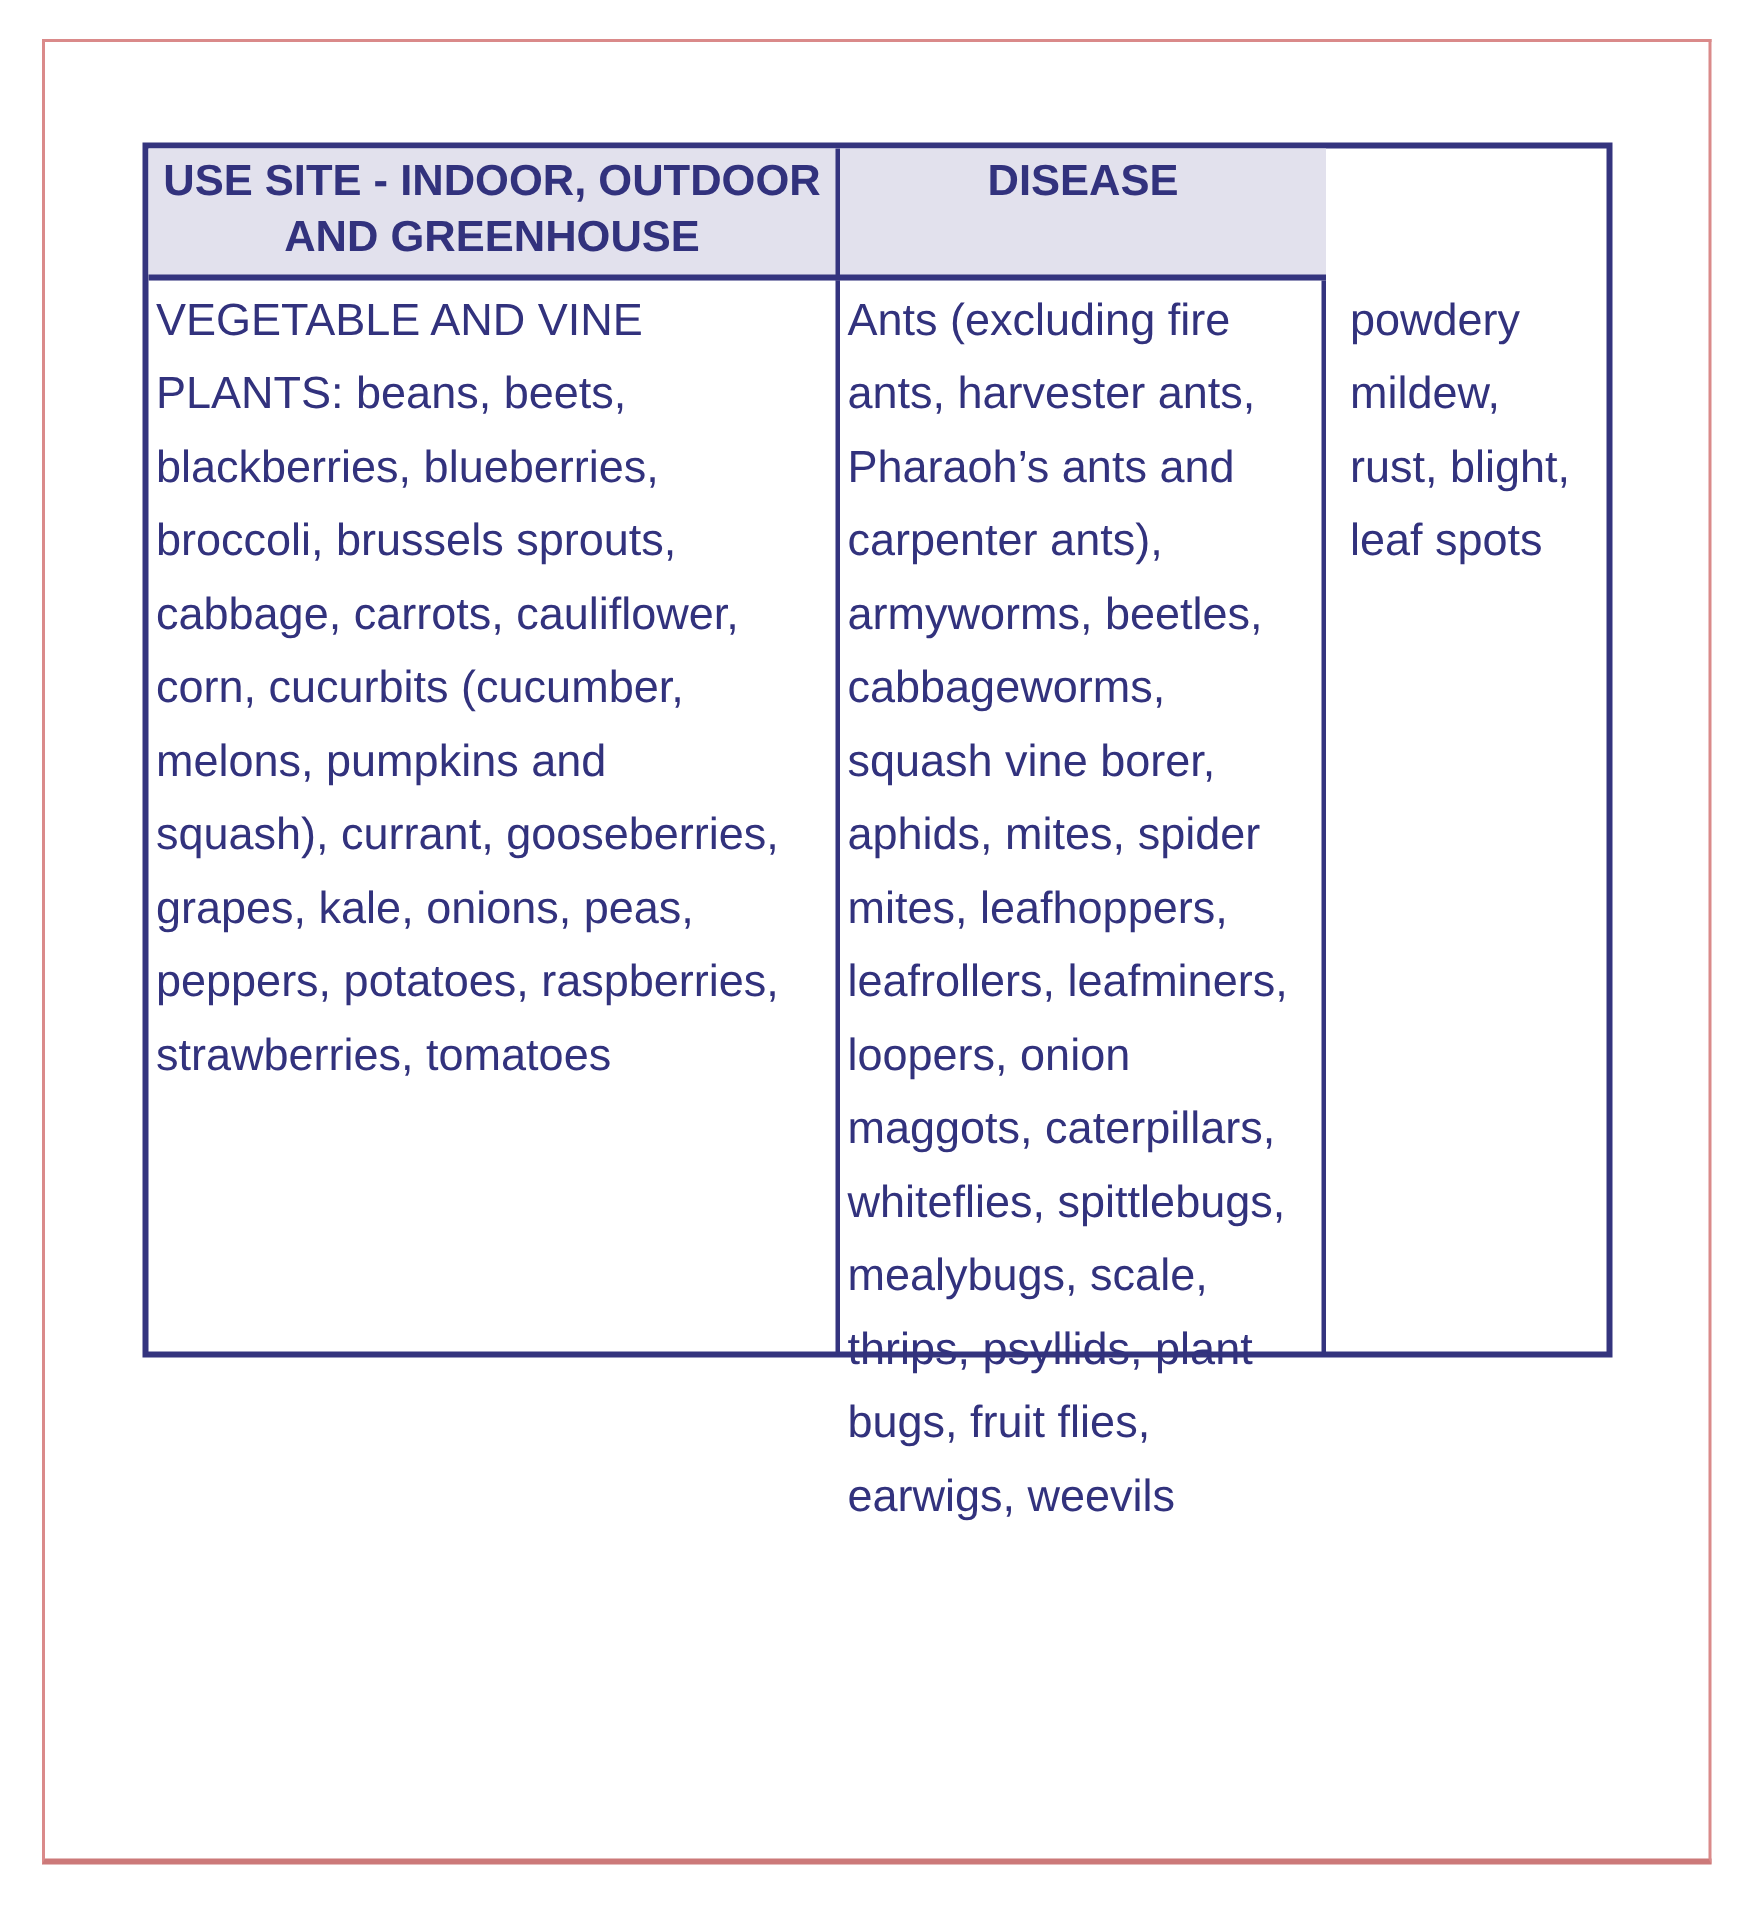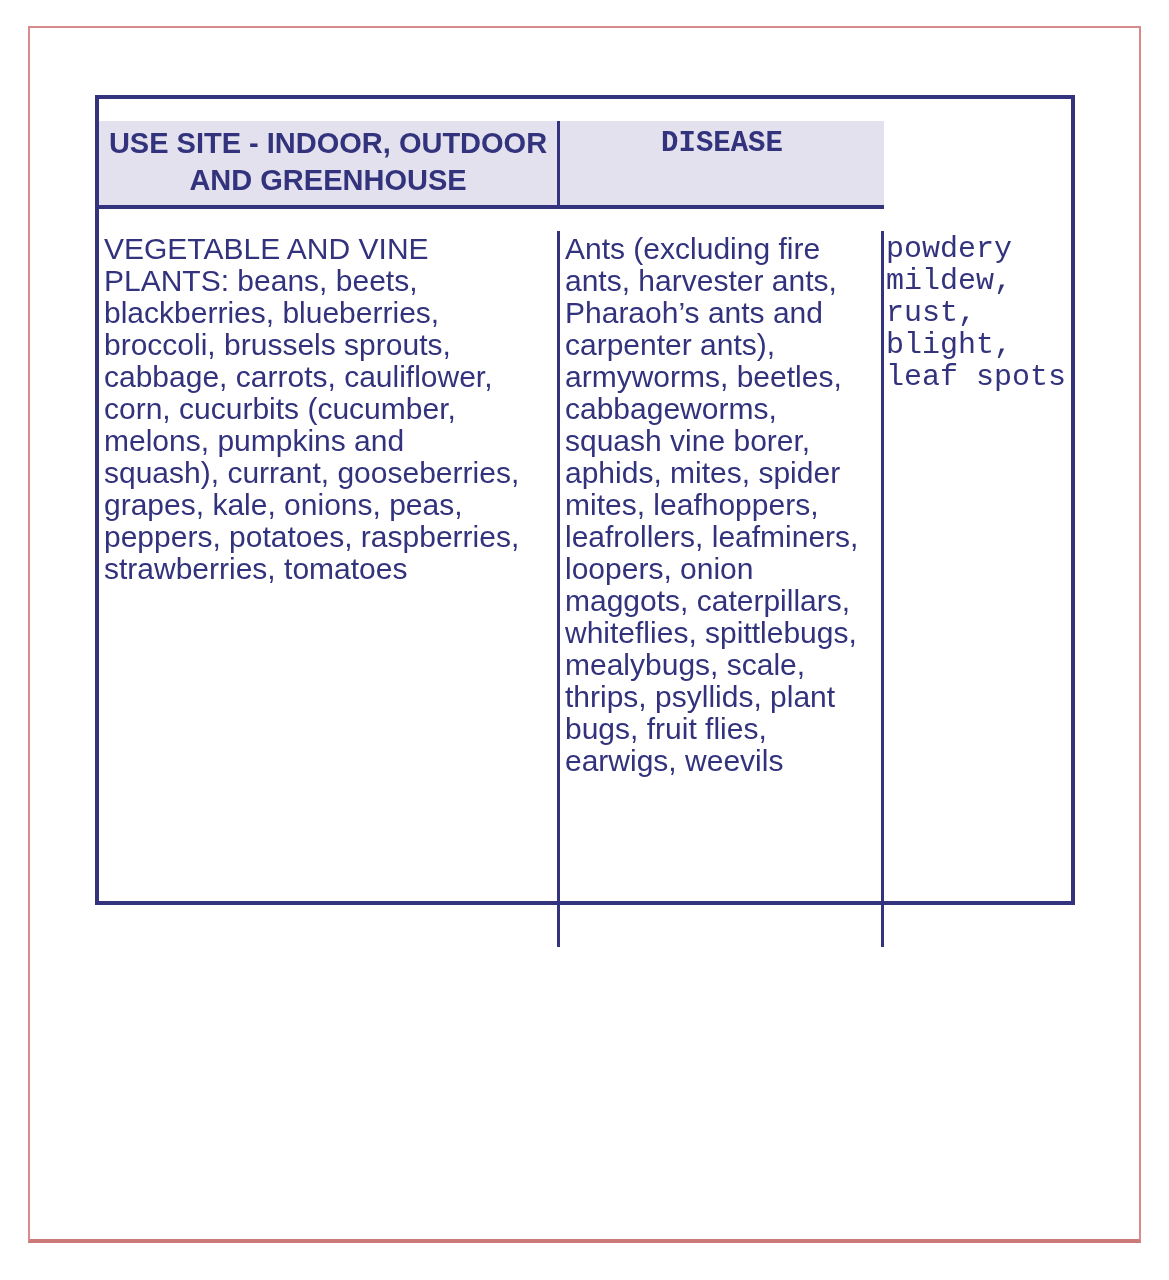--- a/index.html
+++ b/index.html
@@ -40,28 +40,28 @@
     font-weight: bold;
     font-size: 29px;
     line-height: 37px;
     text-align: center;
     padding: 4px 2px 6px 2px;
     white-space: pre-line;
   }
   .t-body { height: 716px; }
   .t-body .t-cell {
     font-size: 30px;
-    line-height: 32px;
+    line-height: 49px;
     padding: 2px 2px 0 5px;
     white-space: pre-line;
     height: 716px;
   }
-  .t-cell { border-right: 3px solid #34347e; margin-top: 22px; }
-  .t-cell:last-child { border-right: none; font-family: Liberation Mono, monospace; }
-  .t-body .t-cell.c-disease { padding-left: 2px; }
+  .t-cell { border-right: 3px solid #34347e; }
+  .t-cell:last-child { border-right: none; }
+  .t-body .t-cell.c-disease { padding-left: 16px; }
 </style>
 </head>
 <body>
 
 <div class="canvas">
   <div class="page-border"></div>
 
   <div class="use-table">
     <div class="t-row t-head">
       <div class="t-cell c-use-site">USE SITE - INDOOR, OUTDOOR

